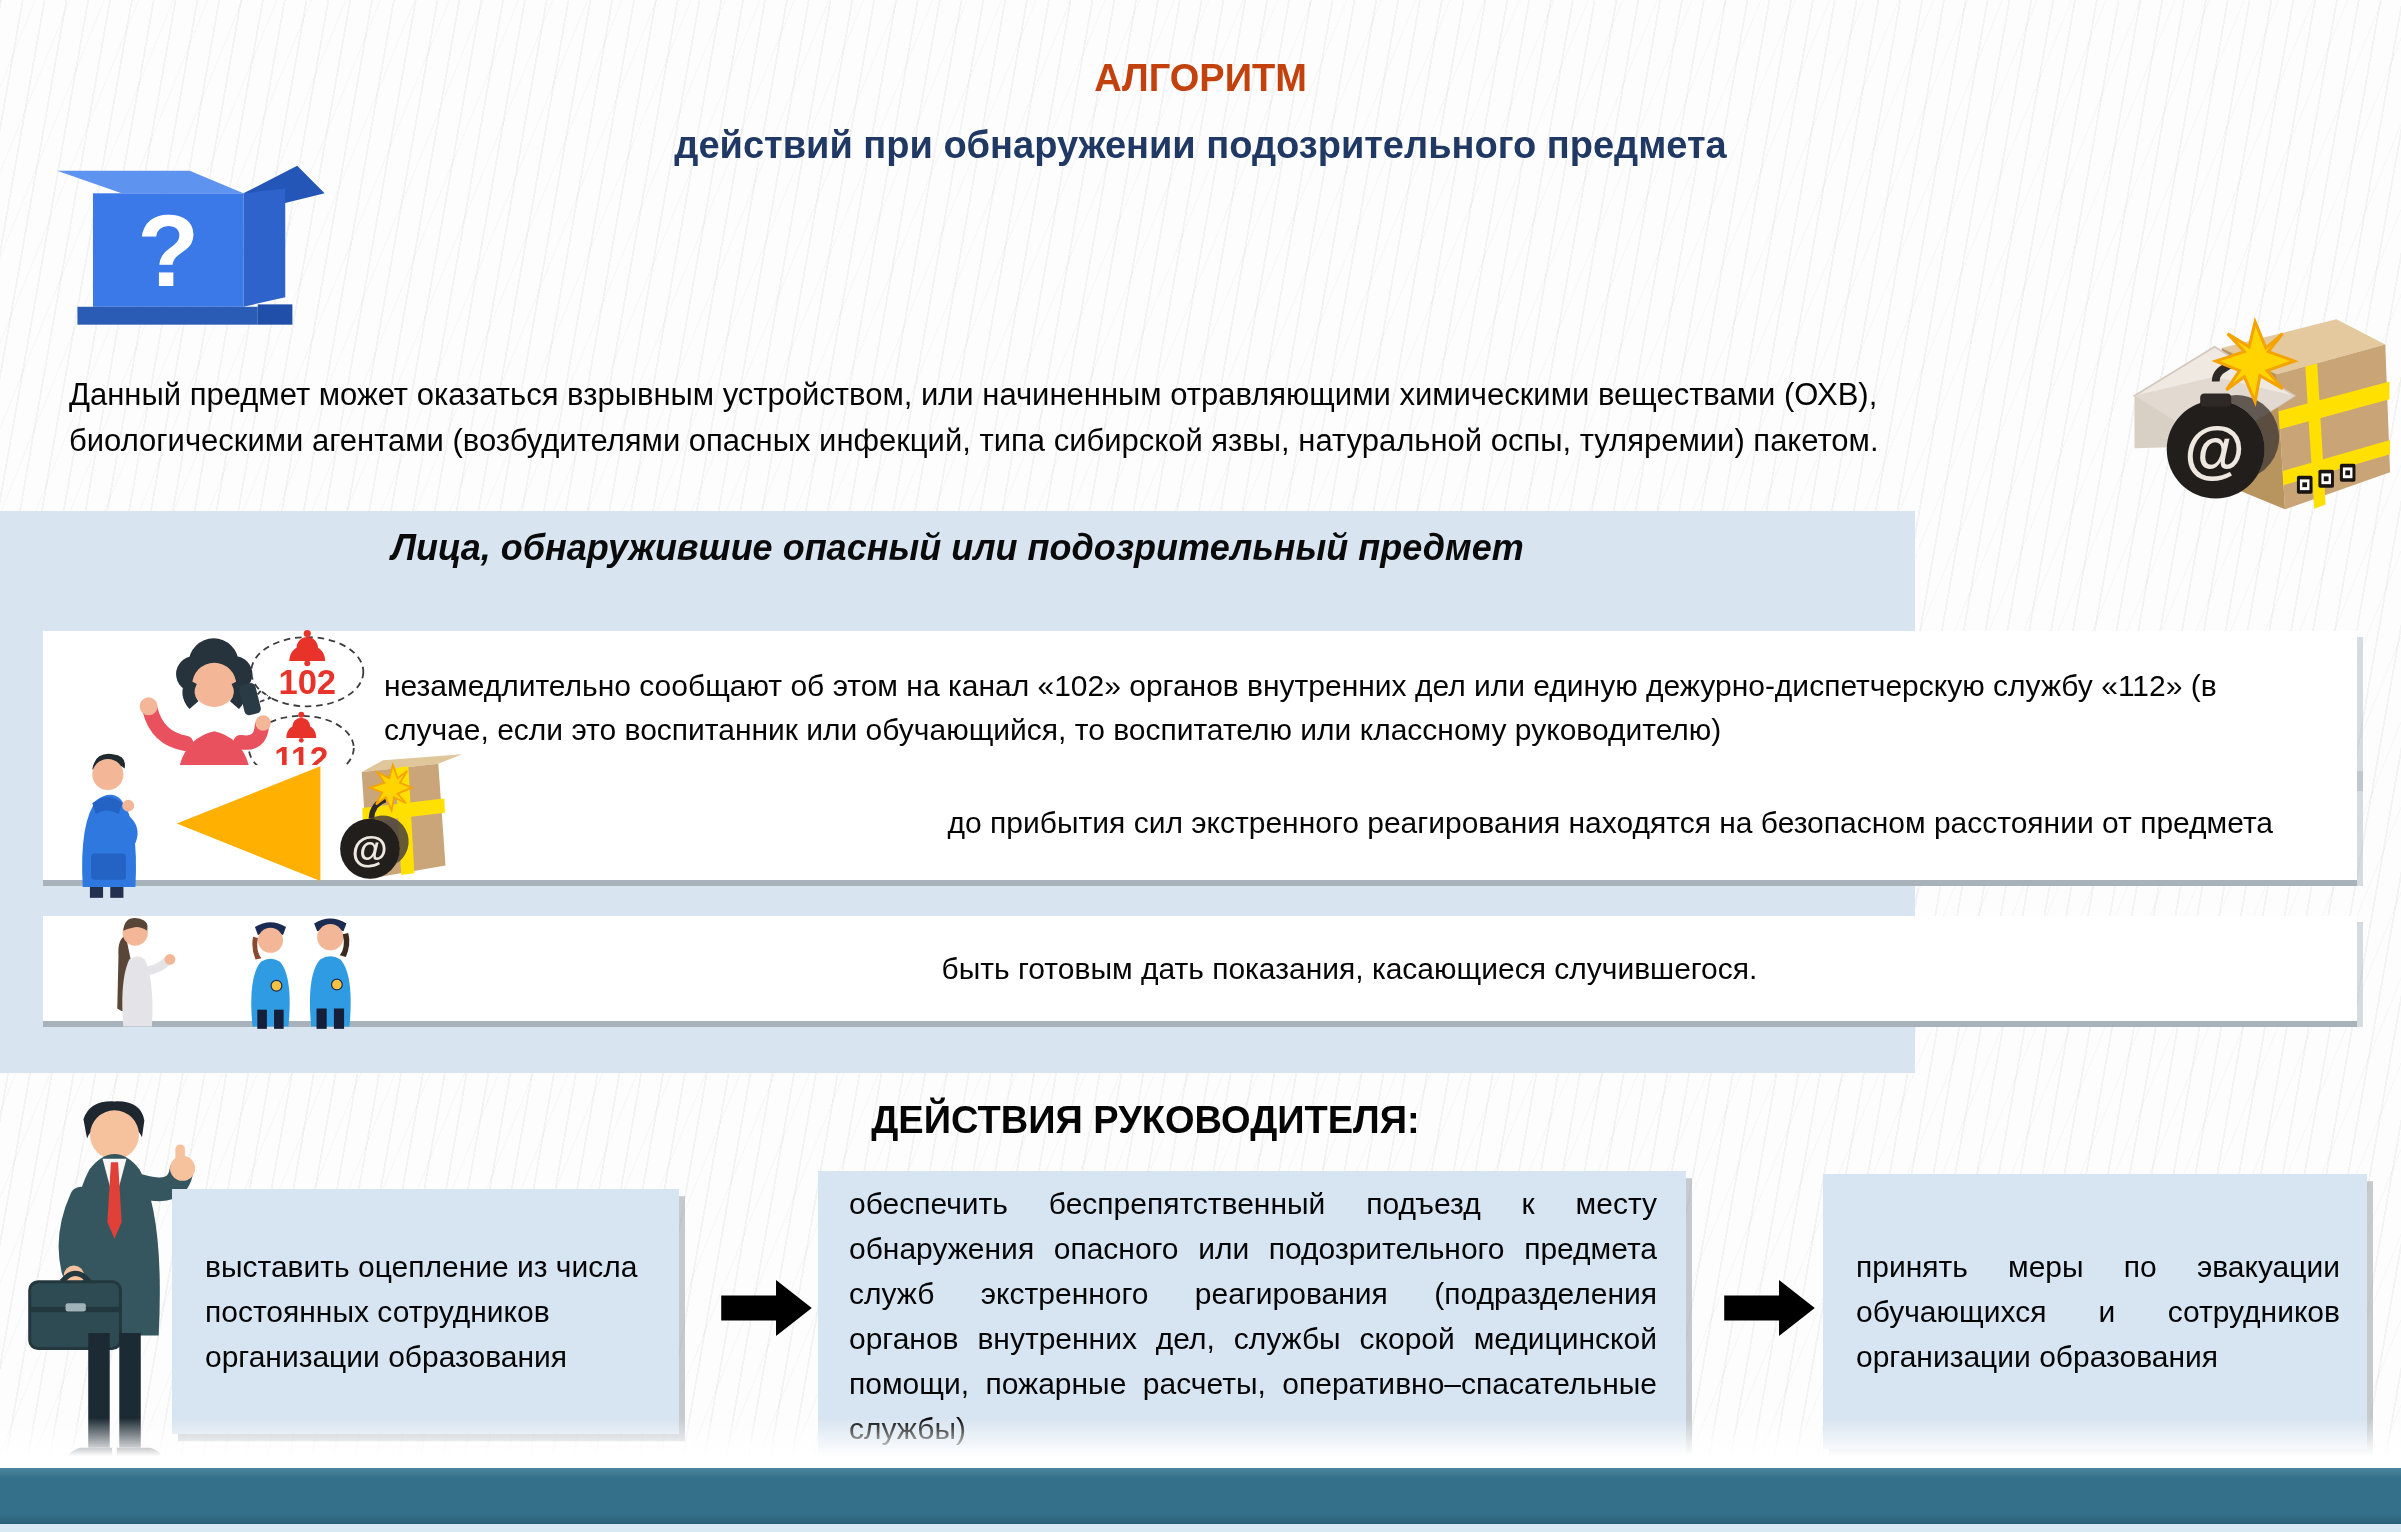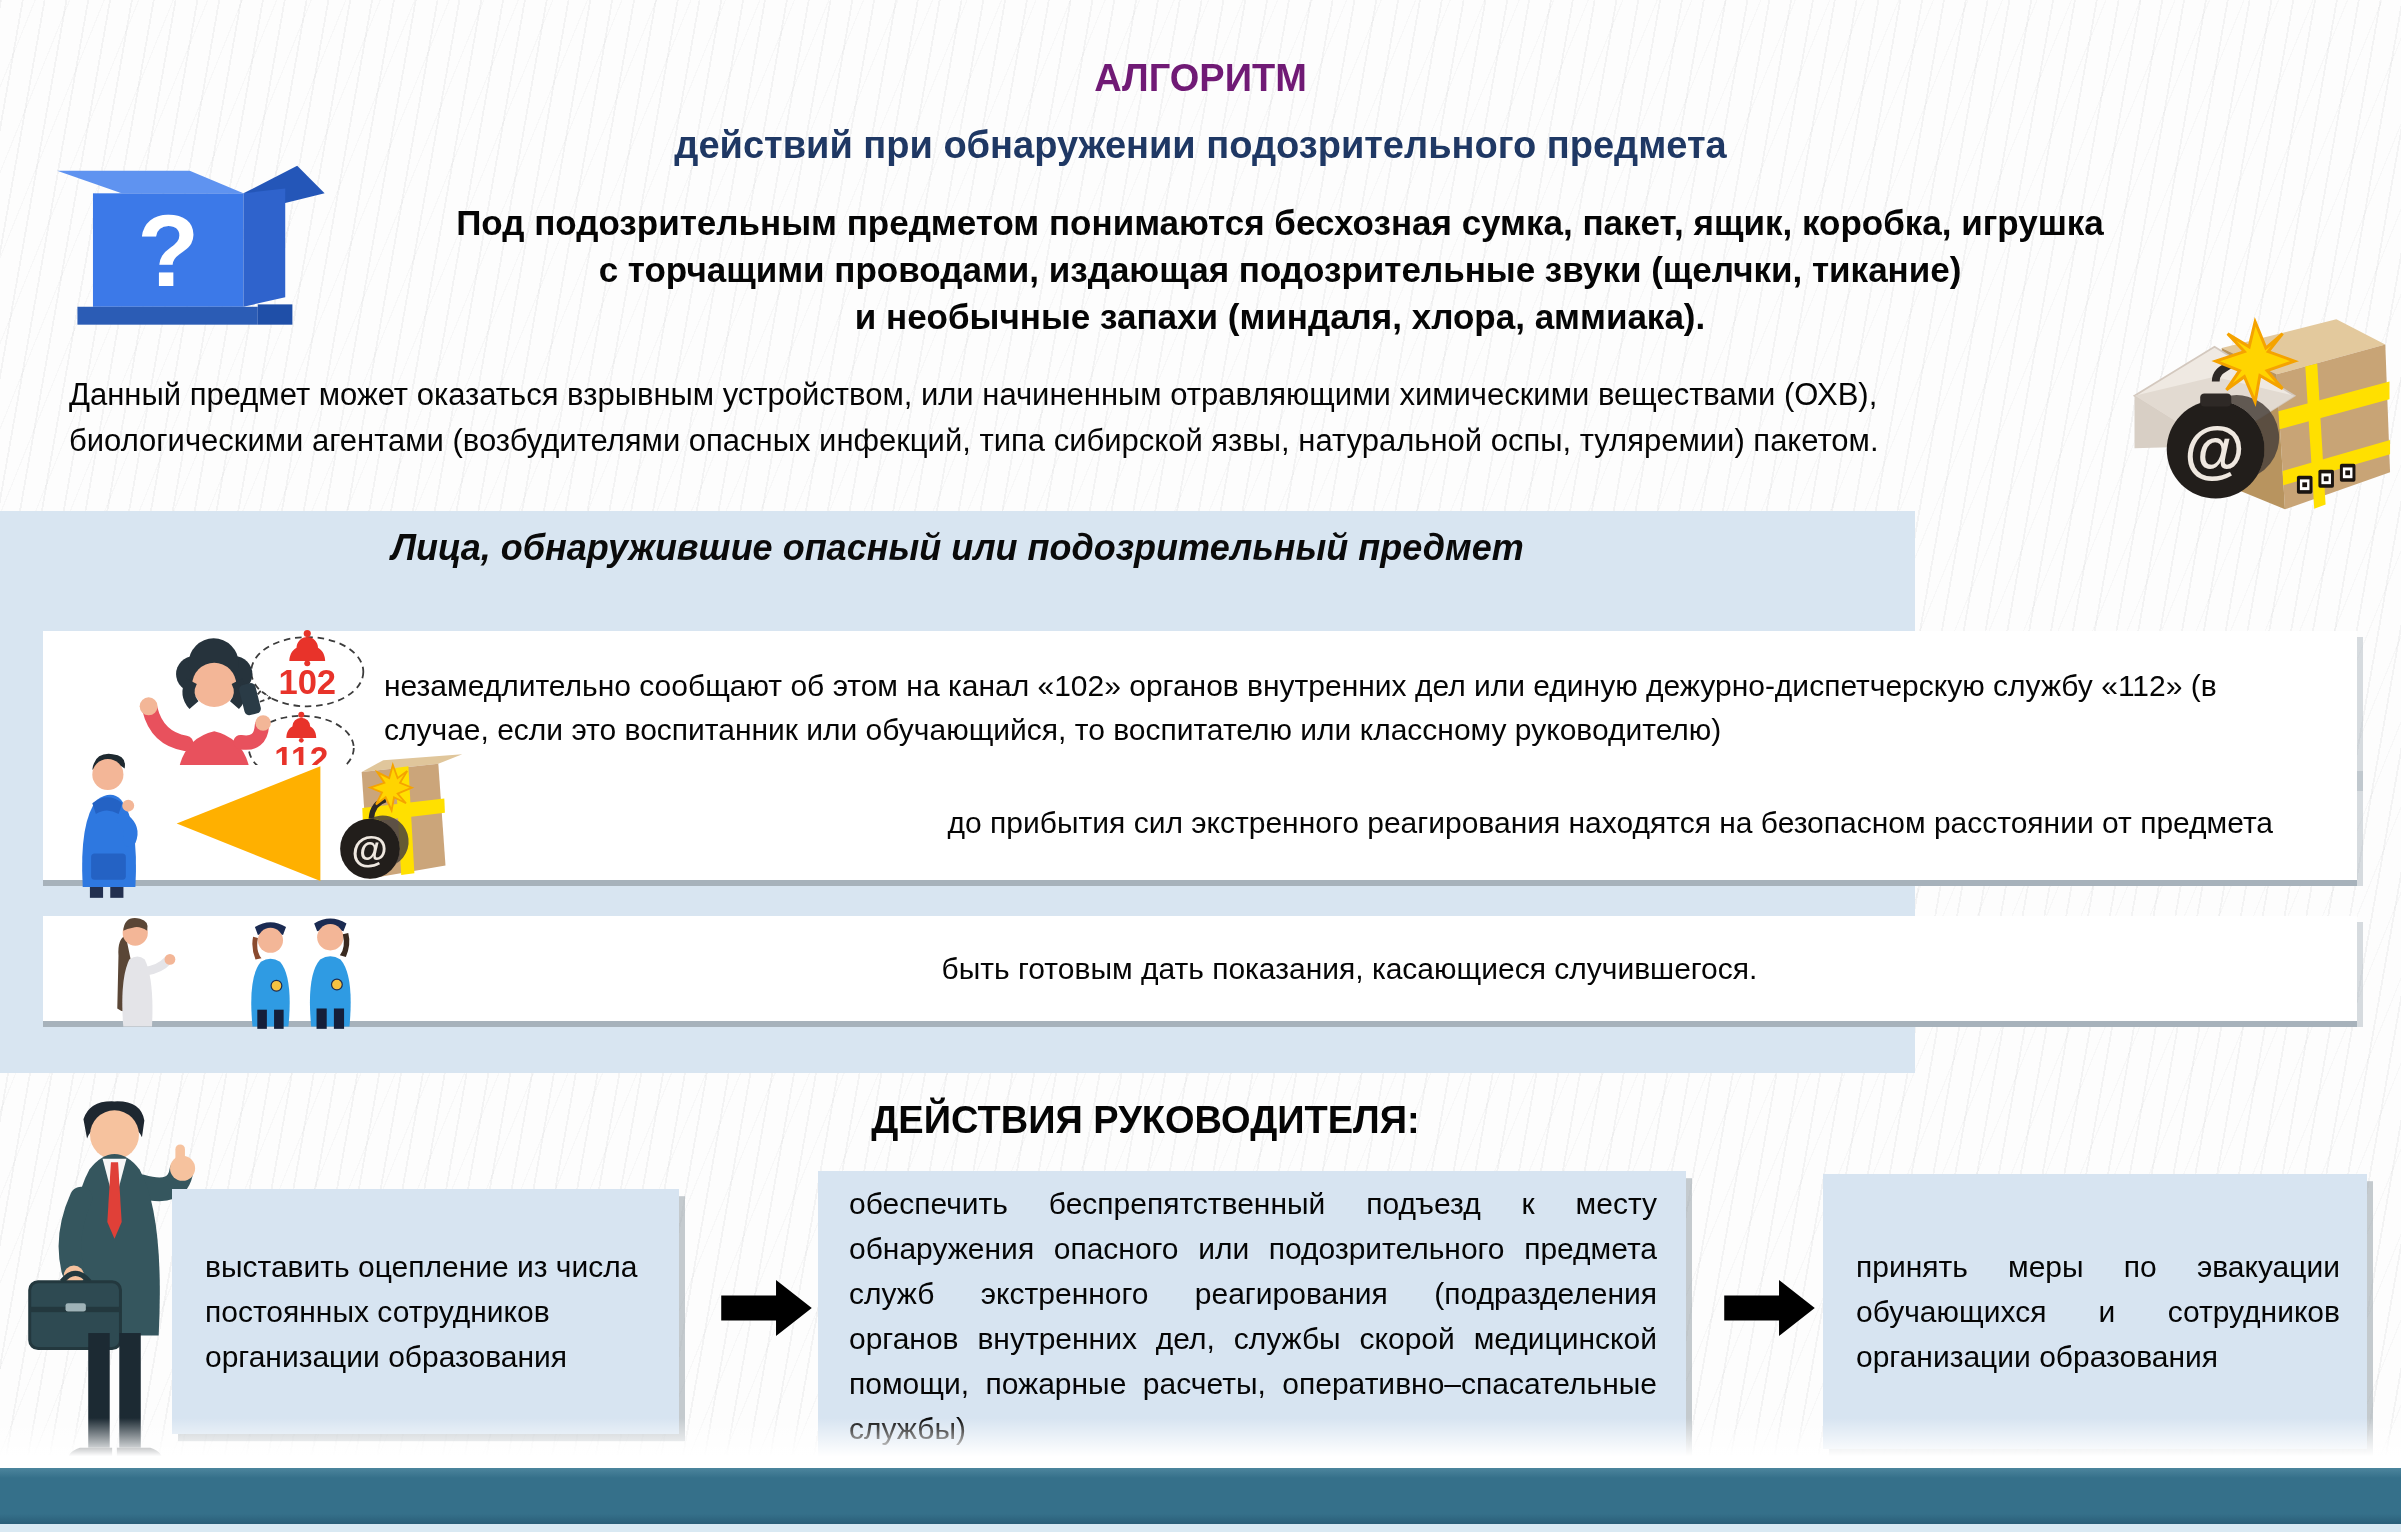--- a/index.html
+++ b/index.html
@@ -12,21 +12,21 @@
   }
   .texture {
     position:absolute; inset:0; pointer-events:none;
     background:
       repeating-linear-gradient(100deg, rgba(120,122,128,0.075) 0 1.8px, rgba(0,0,0,0) 1.8px 21.5px),
       repeating-linear-gradient(112deg, rgba(120,122,128,0.045) 0 1.2px, rgba(0,0,0,0) 1.2px 32px);
   }
   
   .title-line1 {
     position:absolute; top:57px; left:0; width:100%;
-    text-align:center; font-size:38px; font-weight:bold; color:#701a75;
+    text-align:center; font-size:38px; font-weight:bold; color:#c2410c;
   }
   .title-line2 {
     position:absolute; top:124px; left:0; width:100%;
     text-align:center; font-size:38px; font-weight:bold; color:#1F3864;
   }
   .qbox-wrap { position:absolute; left:51px; top:136px; }
   .definition {
     position:absolute; top:199px; left:287px; width:1986px;
     text-align:center; font-size:35px; font-weight:bold; line-height:47px; color:#050505;
   }
@@ -107,25 +107,20 @@
       <polygon points="118,96 10,58 232,58 322,96" fill="#5F93F0"></polygon>
       <polygon points="322,96 412,50 458,96 392,112" fill="#2456B8"></polygon>
       <rect x="70" y="96" width="252" height="190" fill="#3C79E8"></rect>
       <polygon points="322,96 392,88 392,270 322,286" fill="#2F63CC"></polygon>
       <rect x="44" y="286" width="302" height="30" fill="#2B5CB5"></rect>
       <rect x="346" y="282" width="58" height="34" fill="#1F4FA8"></rect>
       <text x="196" y="252" font-size="170" font-weight="bold" fill="#ffffff" text-anchor="middle" font-family="Liberation Sans, sans-serif">?</text>
     </svg>
   </div>
 
-  <div class="definition">
-    <div>Под подозрительным предметом понимаются бесхозная сумка, пакет, ящик, коробка, игрушка</div>
-    <div>с торчащими проводами, издающая подозрительные звуки (щелчки, тикание)</div>
-    <div>и необычные запахи (миндаля, хлора, аммиака).</div>
-  </div>
 
   <div class="description">Данный предмет может оказаться взрывным устройством, или начиненным отравляющими химическими веществами (ОХВ), биологическими агентами (возбудителями опасных инфекций, типа сибирской язвы, натуральной оспы, туляремии) пакетом.</div>
 
   <div class="parcel-wrap">
     <svg width="269" height="206" viewBox="0 0 450 345">
 
       <polygon points="160,62 352,14 434,56 252,106" fill="#E3C99D"></polygon>
       <polygon points="252,106 434,56 442,270 266,332" fill="#C8A476"></polygon>
       <polygon points="160,62 252,106 266,332 176,295" fill="#B8945F"></polygon>
       <polygon points="300,93 320,88 334,324 315,331" fill="#FFE000"></polygon>

